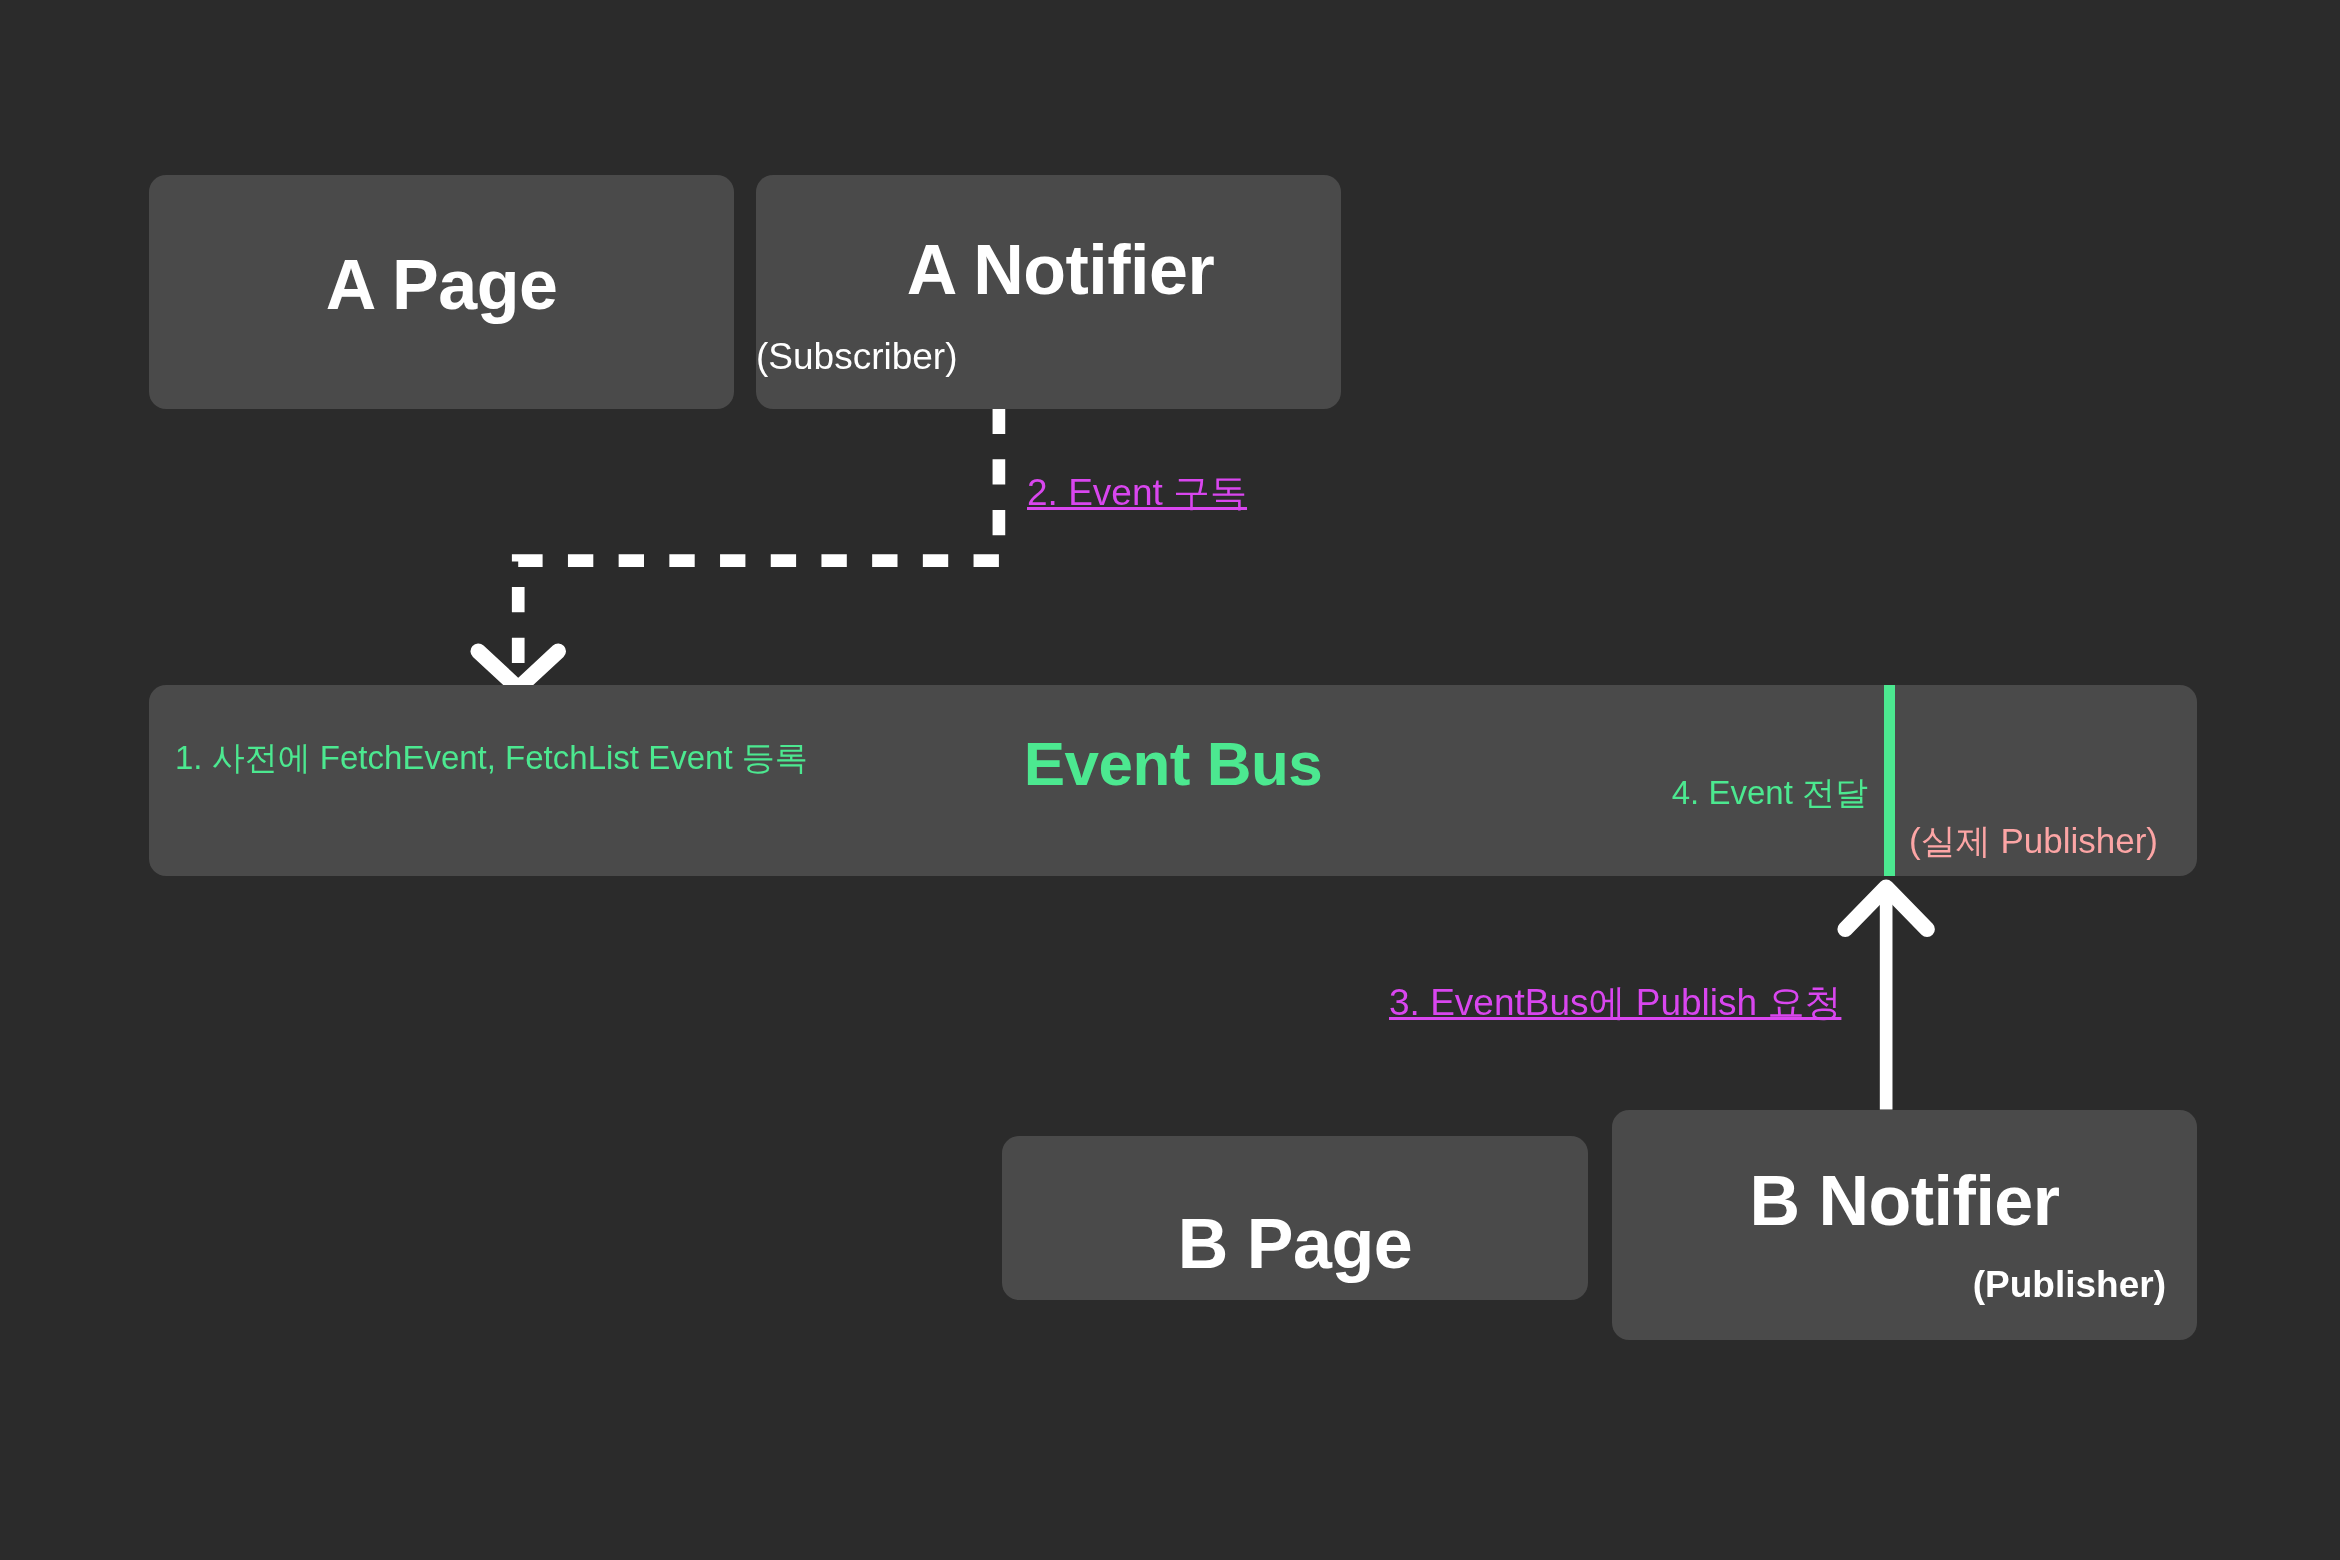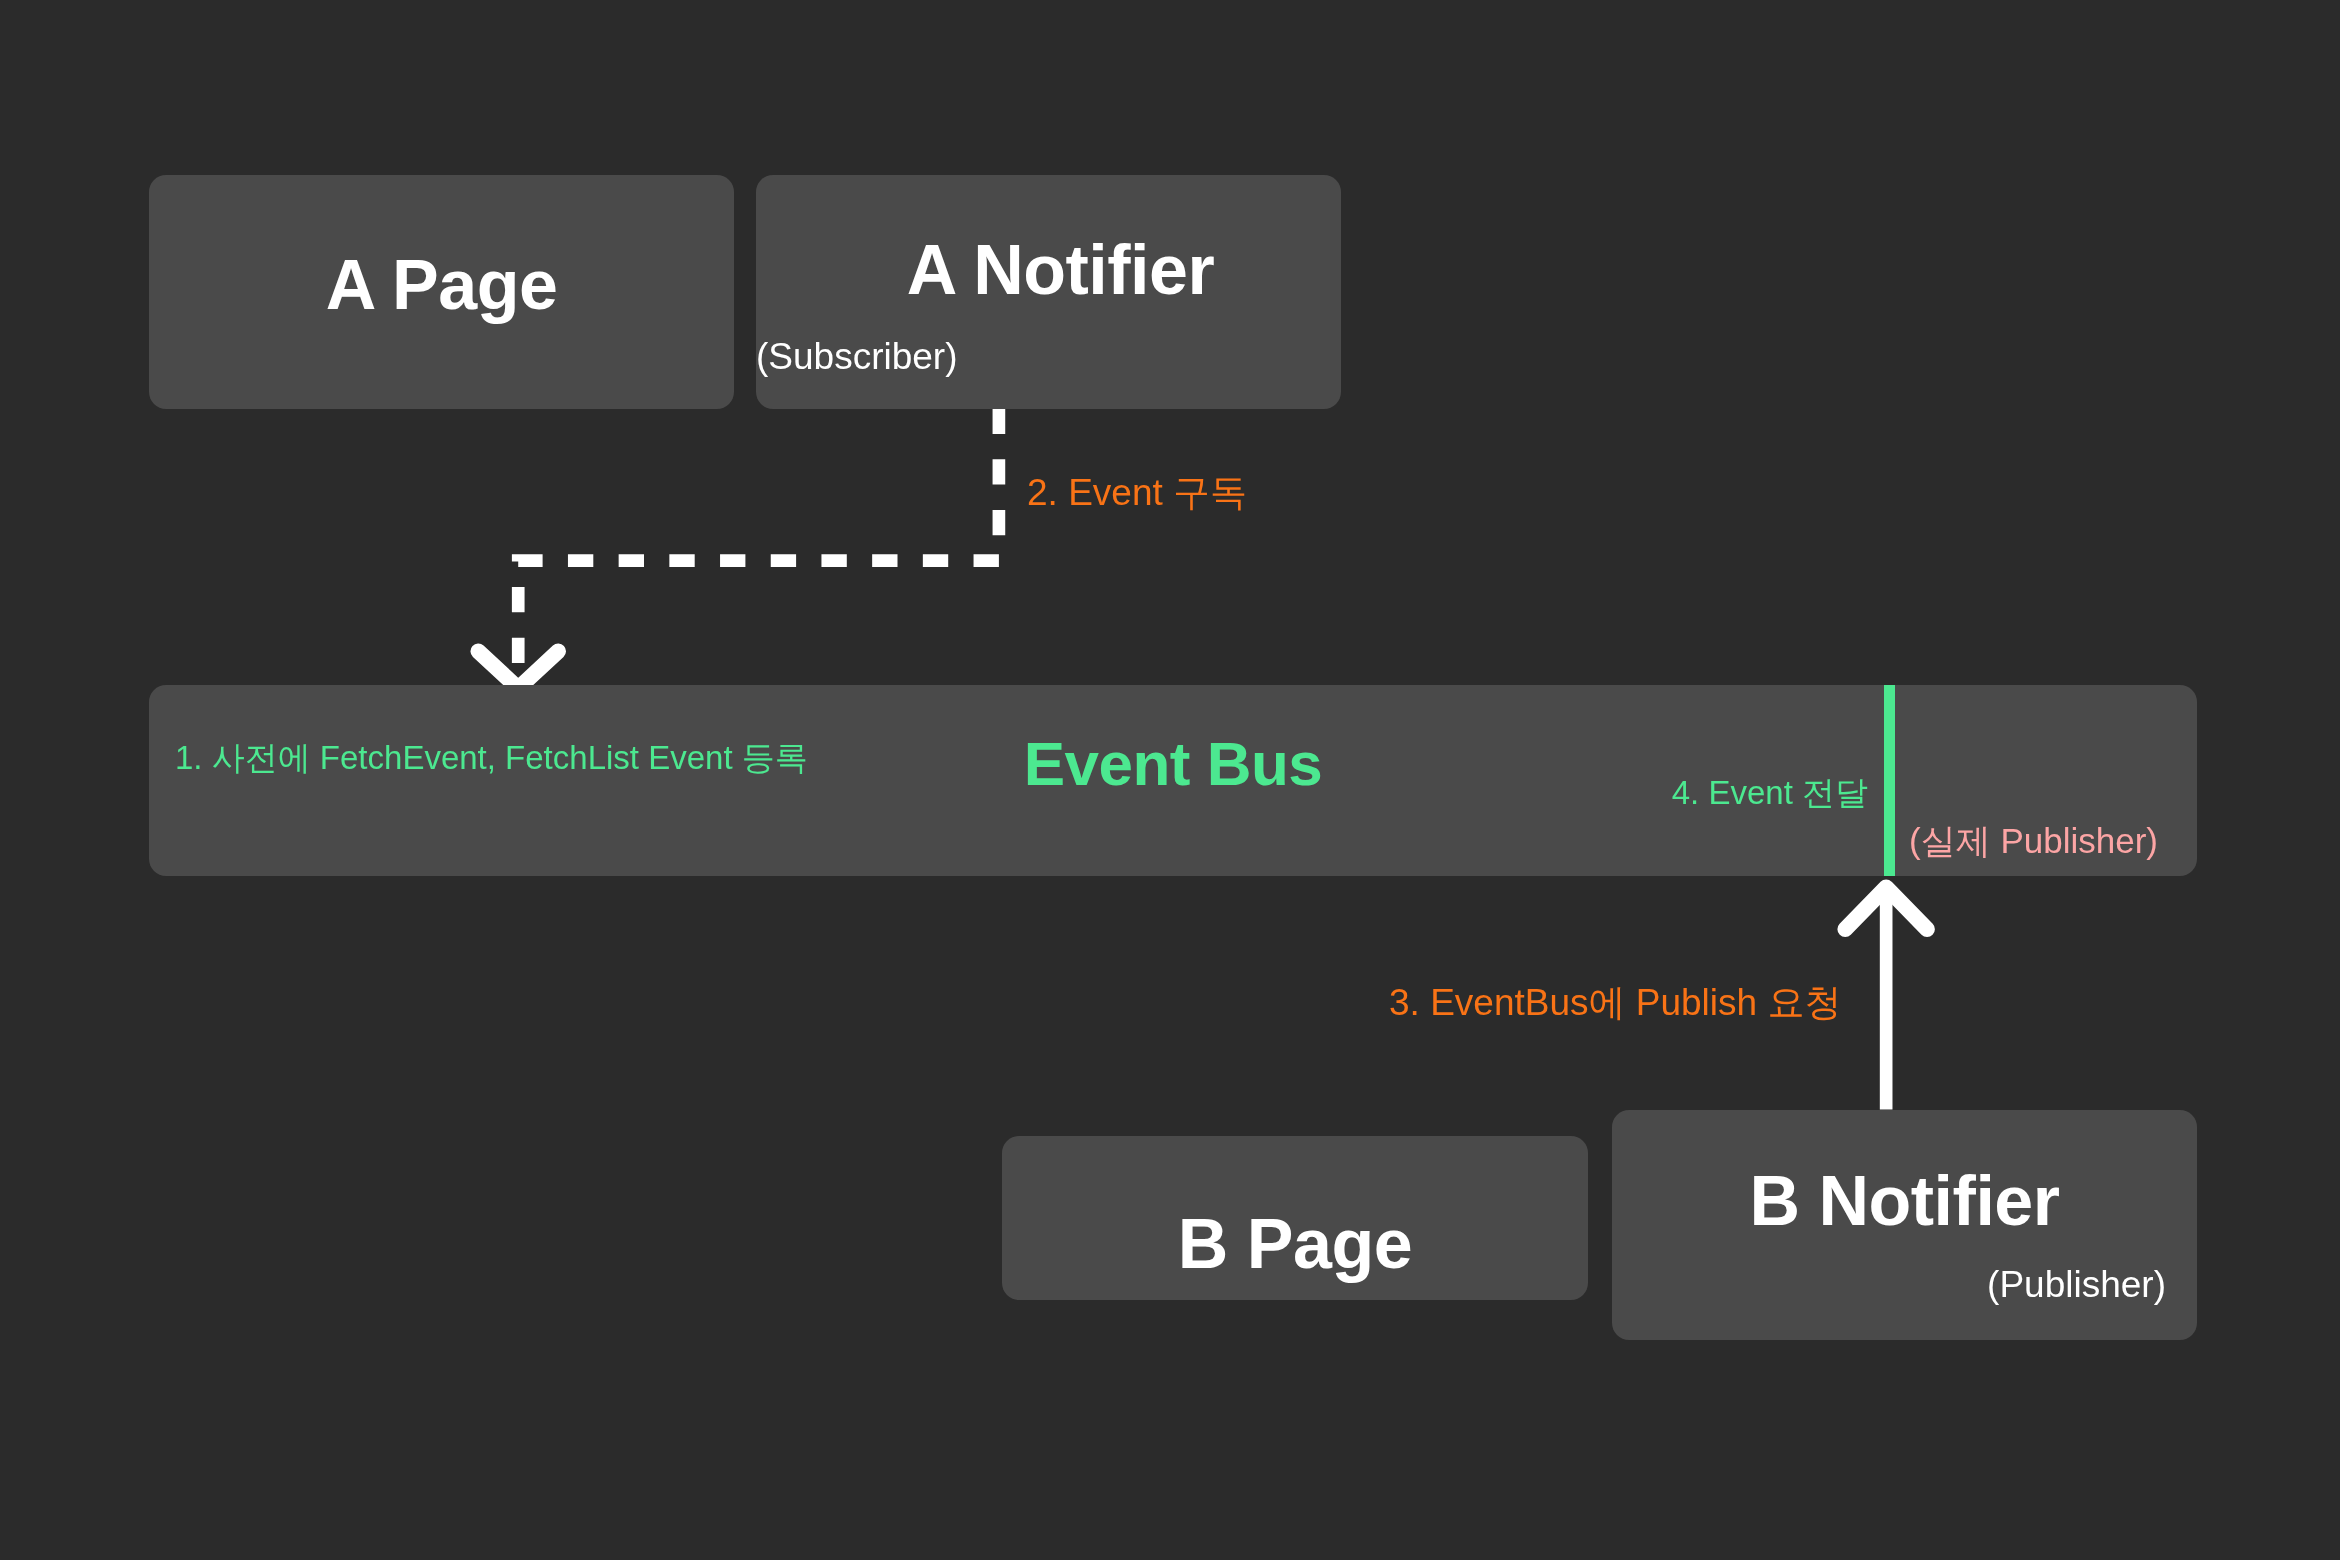--- a/index.html
+++ b/index.html
@@ -150,29 +150,31 @@
   }
   #node-b-notifier .title {
     top: 51px;
     font-size: 70px;
     text-align: center;
   }
   #node-b-notifier .subtitle {
     top: 154px;
     right: 31px;
     font-size: 37px;
+    font-weight: bold;
   }
 
   
   .connector-label {
     position: absolute;
-    color: #f97316;
+    color: #d946ef;
     font-size: 37px;
     font-weight: 400;
     white-space: nowrap;
+    text-decoration: underline;
   }
   #label-step2 {
     left: 1027px;
     top: 468px;
   }
   #label-step3 {
     left: 1389px;
     top: 978px;
   }
 

